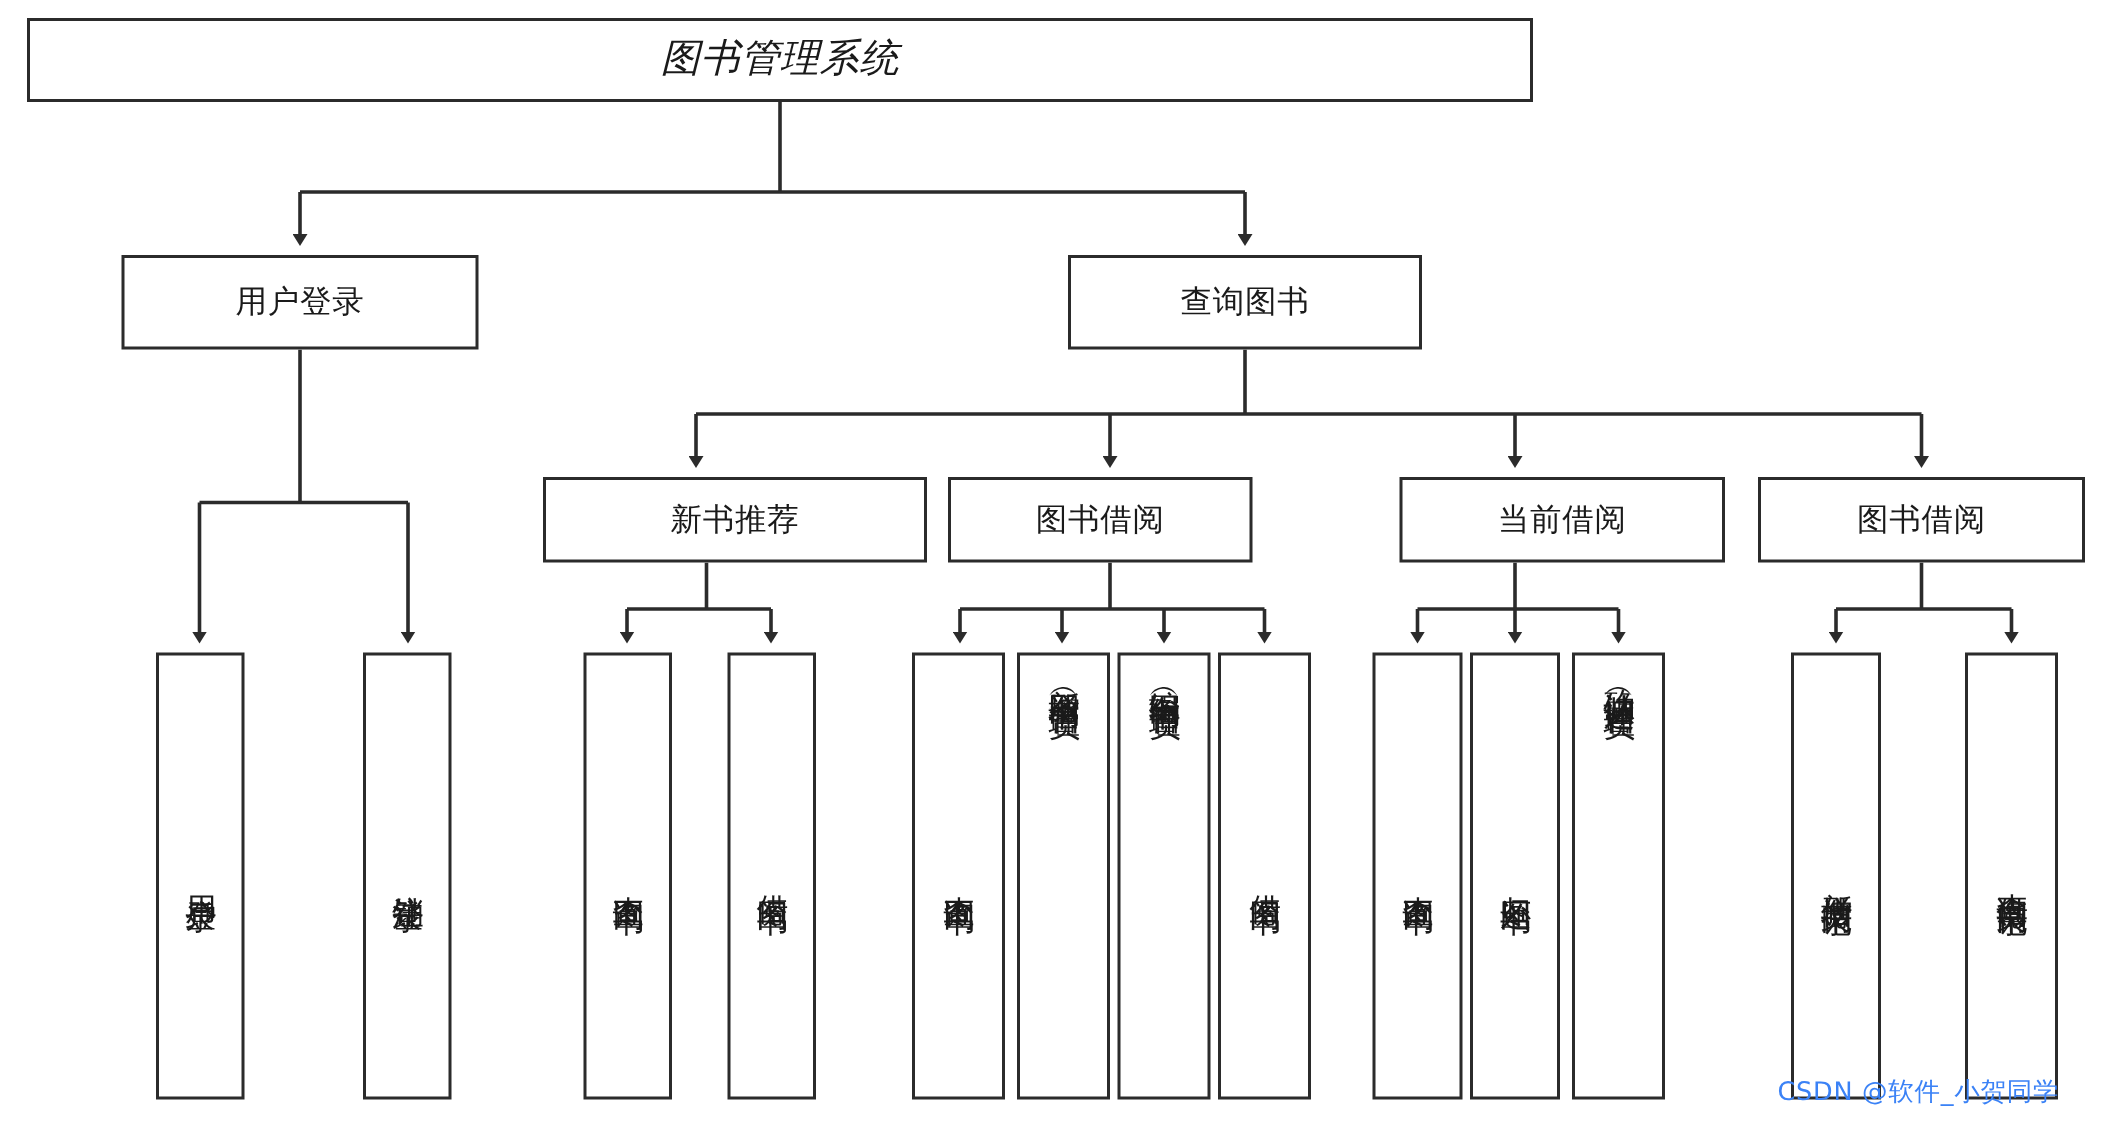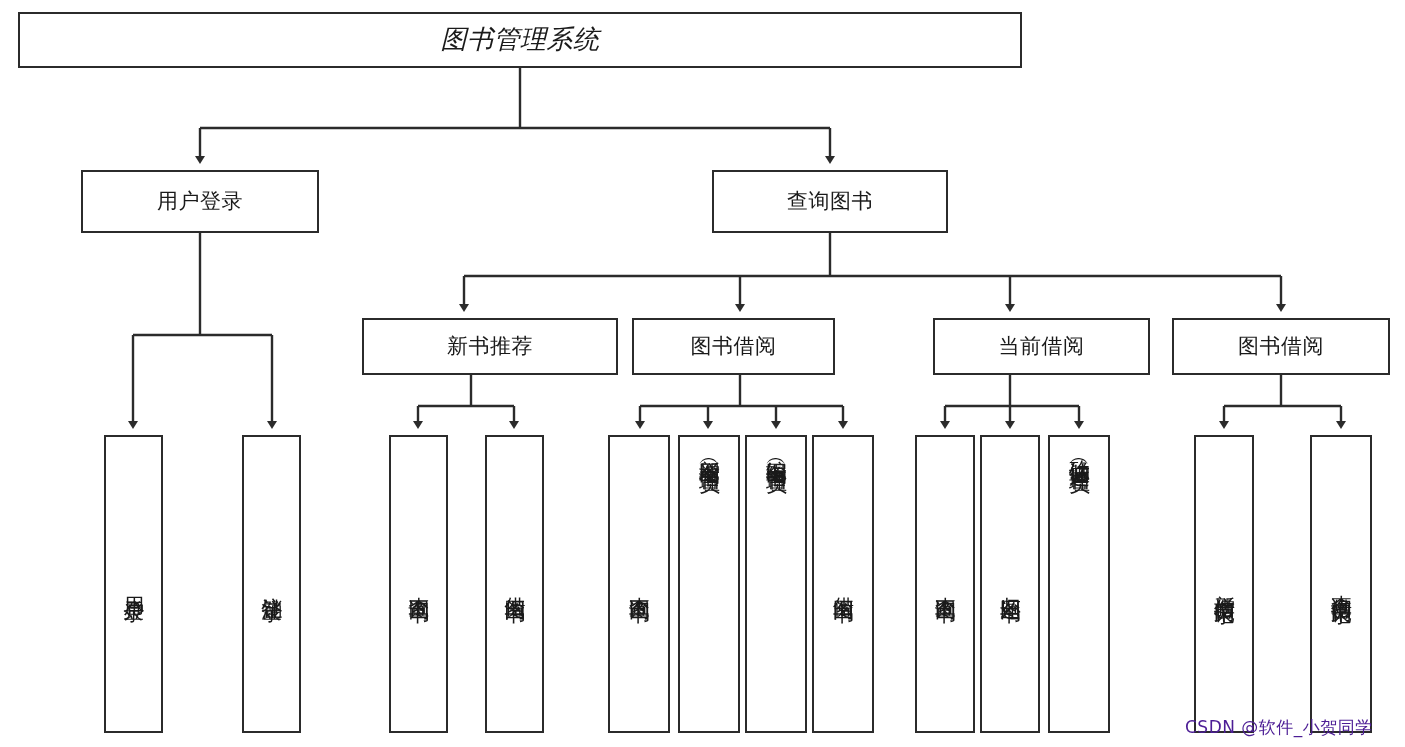--- a/index.html
+++ b/index.html
@@ -60,21 +60,21 @@
   }
   .node.leaf.center-v {
     align-items: center;
     padding-top: 0;
   }
   #watermark {
     position: absolute;
     left: 1185px;
     top: 716px;
     font-size: 17px;
-    color: #4c1d95;
+    color: #3b82f6;
     letter-spacing: 0.5px;
     z-index: 5;
     white-space: nowrap;
     font-family: "DejaVu Sans", "Liberation Sans", sans-serif;
   }
 </style>
 </head>
 <body>
 
 <div id="canvas">

